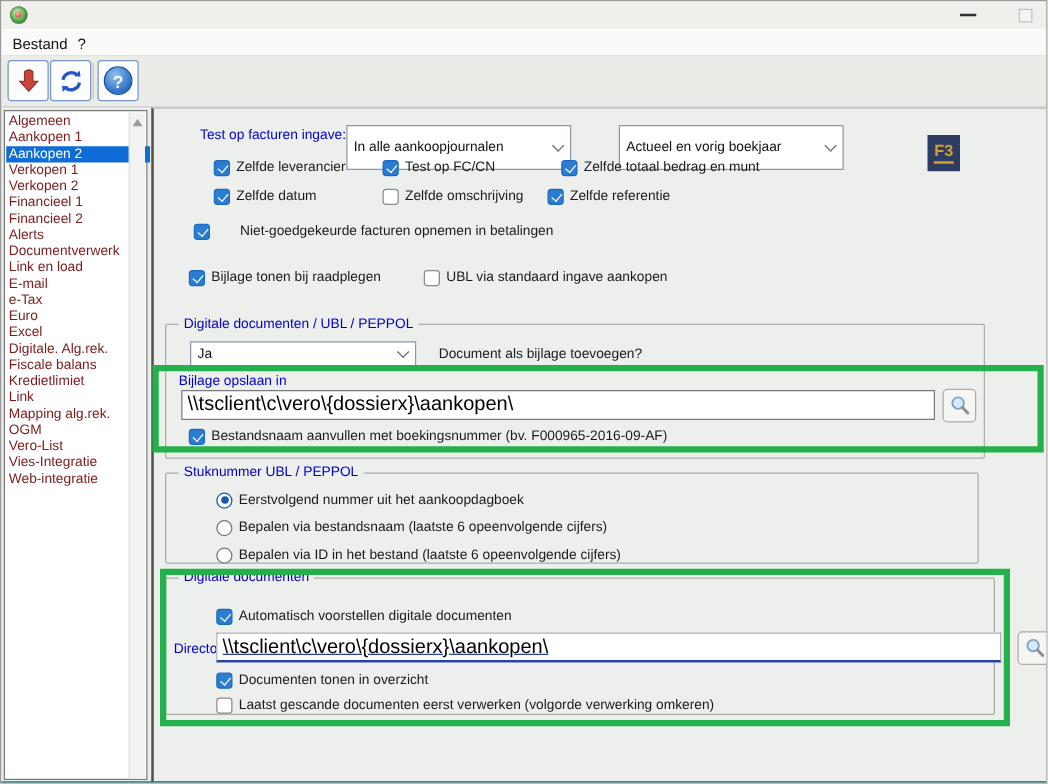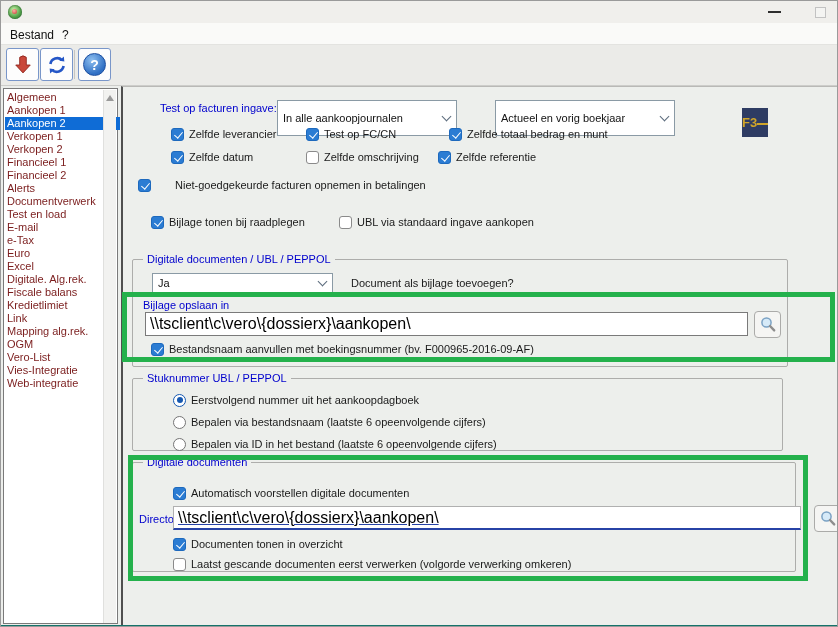--- a/index.html
+++ b/index.html
@@ -67,21 +67,21 @@
   .groupbox { position:absolute; border:1px solid #adadab; border-radius:2px; }
   .grouptitle { position:absolute; top:-7px; left:10px; background:#edefec; padding:0 4px; color:#0000cd; font-size:11px; white-space:nowrap; }
 
   .pathinput { position:absolute; height:24px; background:#fff; border:1px solid #7a7a7a;
                font-family:"Liberation Sans",sans-serif; font-size:16px; padding:0 4px; color:#000; }
   .pathinput.focused { border:1px solid #b0b0b0; border-bottom:2px solid #2743a6; text-decoration:underline; text-decoration-color:#2743a6; }
   .magbtn { position:absolute; width:27px; height:27px; background:#f5f5f3; border:1px solid #ababa9;
             border-radius:4px; display:flex; align-items:center; justify-content:center; }
 
   .f3badge { position:absolute; left:741px; top:107px; width:26px; height:29px; background:#2e3c63;
-             display:flex; align-items:center; justify-content:center; }
+             display:flex; flex-direction:column; align-items:center; justify-content:center; }
   .f3text { color:#cfa42a; font-weight:bold; font-size:13px; line-height:13px; }
   .f3underline { width:16px; height:2px; background:#cfa42a; margin-top:2px; }
 
   .annot { position:absolute; border:5px solid #24b14c; pointer-events:none; }
   .tealstrip { left:0; top:624px; width:100%; height:3px; background:#15736a; }
 </style>
 </head>
 <body>
 
 <div id="win">
@@ -125,21 +125,21 @@
     <div class="side-items">
         <div class="side-item">Algemeen</div>
         <div class="side-item">Aankopen 1</div>
         <div class="side-item sel">Aankopen 2</div>
         <div class="side-item">Verkopen 1</div>
         <div class="side-item">Verkopen 2</div>
         <div class="side-item">Financieel 1</div>
         <div class="side-item">Financieel 2</div>
         <div class="side-item">Alerts</div>
         <div class="side-item">Documentverwerk</div>
-        <div class="side-item">Test en load</div>
+        <div class="side-item">Link en load</div>
         <div class="side-item">E-mail</div>
         <div class="side-item">e-Tax</div>
         <div class="side-item">Euro</div>
         <div class="side-item">Excel</div>
         <div class="side-item">Digitale. Alg.rek.</div>
         <div class="side-item">Fiscale balans</div>
         <div class="side-item">Kredietlimiet</div>
         <div class="side-item">Link</div>
         <div class="side-item">Mapping alg.rek.</div>
         <div class="side-item">OGM</div>
@@ -186,21 +186,21 @@
   </div>
   <div class="abs row" style="left:305px; top:149px;">
     <span class="cb unchecked"></span>
     <span>Zelfde omschrijving</span>
   </div>
   <div class="abs row" style="left:437px; top:149px;">
     <span class="cb checked"></span>
     <span>Zelfde referentie</span>
   </div>
 
-  <div class="abs row" style="left:137px; top:177px;gap:24px;">
+  <div class="abs row" style="left:154px; top:177px;gap:24px;">
     <span class="cb checked"></span>
     <span>Niet-goedgekeurde facturen opnemen in betalingen</span>
   </div>
   <div class="abs row" style="left:150px; top:214px;">
     <span class="cb checked"></span>
     <span>Bijlage tonen bij raadplegen</span>
   </div>
   <div class="abs row" style="left:338px; top:214px;">
     <span class="cb unchecked"></span>
     <span>UBL via standaard ingave aankopen</span>

